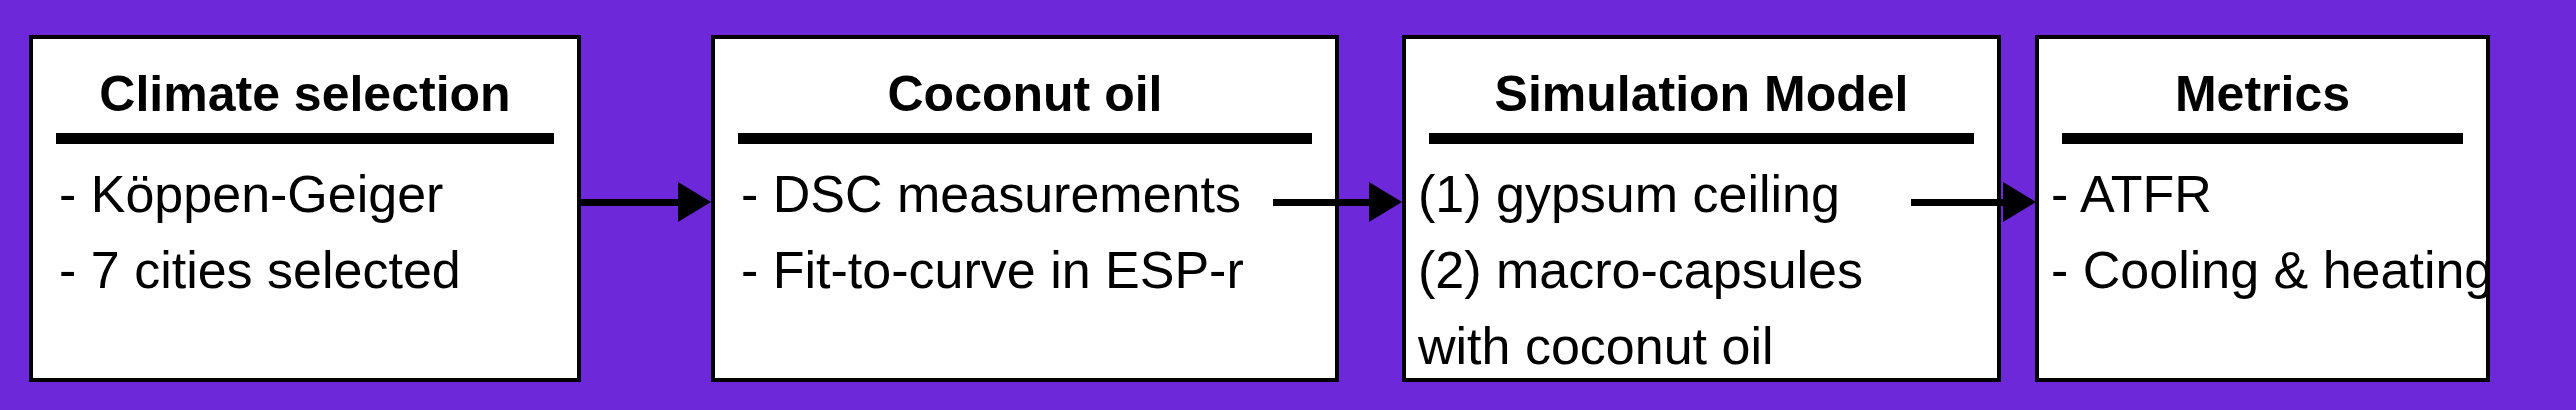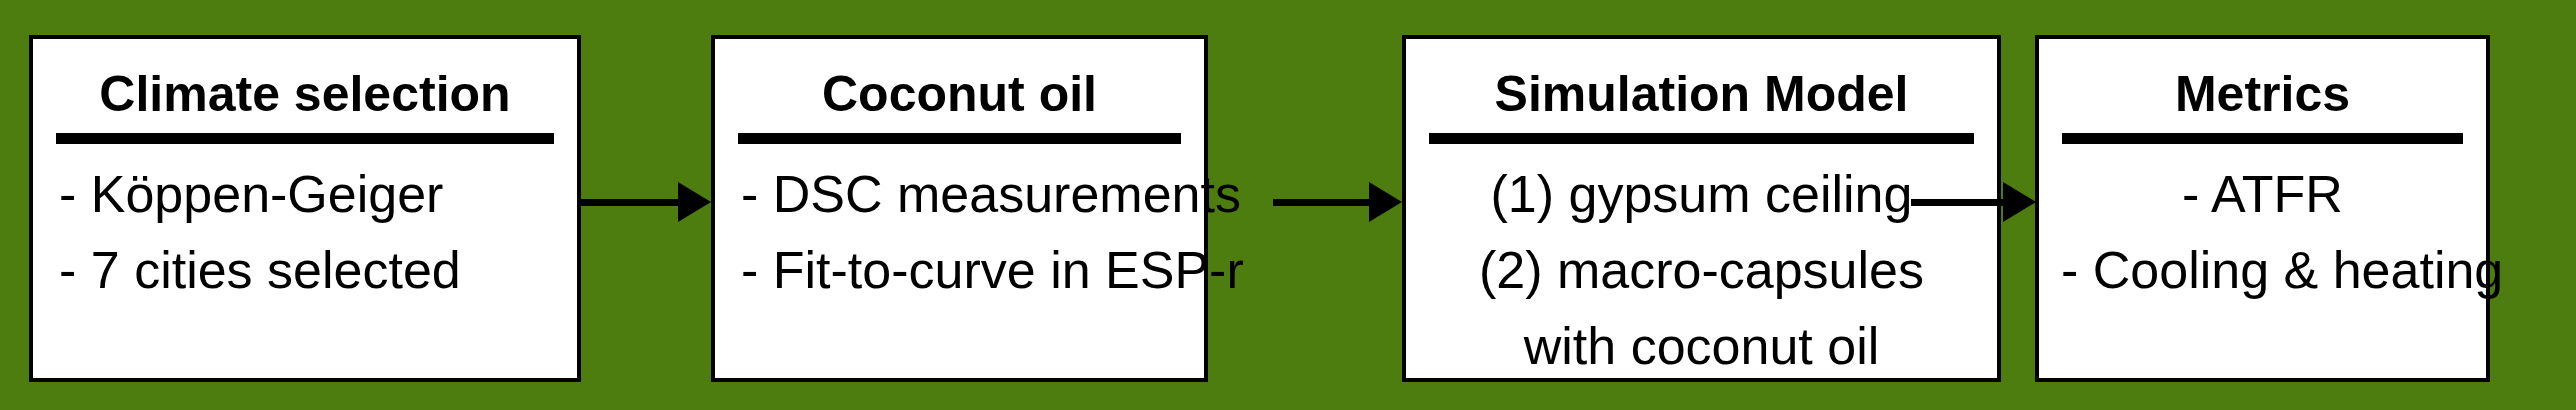--- a/index.html
+++ b/index.html
@@ -4,35 +4,35 @@
 <style>
   html, body {
     margin: 0;
     padding: 0;
     background: #ffffff;
   }
   .canvas {
     position: relative;
     width: 2576px;
     height: 411px;
-    background: #4d7c0f;
+    background: #6d28d9;
     font-family: "Liberation Sans", sans-serif;
     color: #000000;
     overflow: hidden;
   }
   .flowbox {
     position: absolute;
     top: 35px;
     height: 347px;
     box-sizing: border-box;
     border: 4.6px solid #000000;
     background: #ffffff;
   }
   .box1 { left: 29px;   width: 552px; }
-  .box2 { left: 711px; width: 497px; }
+  .box2 { left: 711px; width: 628px; }
   .box3 { left: 1402px; width: 599px; }
   .box4 { left: 2035px; width: 455px; }
 
   .box-title {
     margin-top: 25px;
     text-align: center;
     font-size: 50px;
     font-weight: bold;
     line-height: 60px;
     white-space: nowrap;
@@ -46,21 +46,21 @@
   .box-body {
     margin-top: 11.8px;
     font-size: 52px;
   }
   .box-body .line {
     height: 76px;
     line-height: 76px;
     white-space: nowrap;
   }
   .align-left  { text-align: left; padding: 0 18.3px 0 26px; }
-  .align-center{ text-align: center; padding: 0 22px; }
+  .align-center{ padding: 0 12px; }
 
   .arrow {
     position: absolute;
     top: 182px;
     height: 40px;
   }
   .arrow1 { left: 581px;  width: 130px; }
   .arrow2 { left: 1273px; width: 129px; }
   .arrow3 { left: 1911px; width: 125px; }
   .arrow .shaft {

